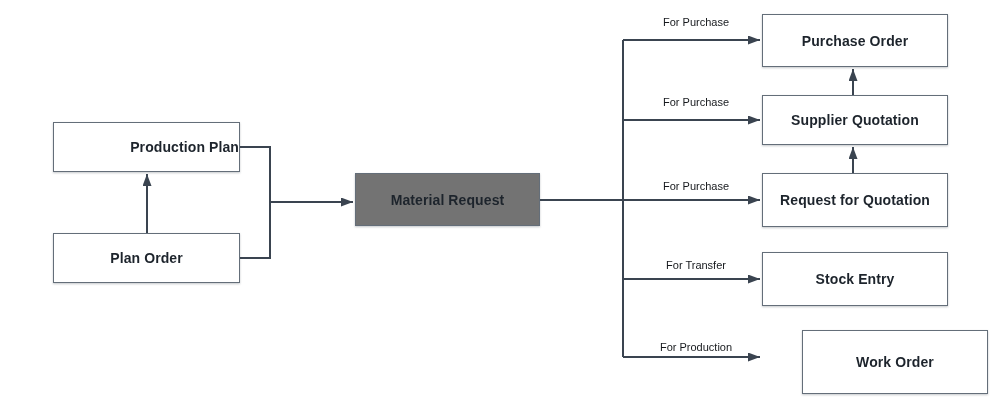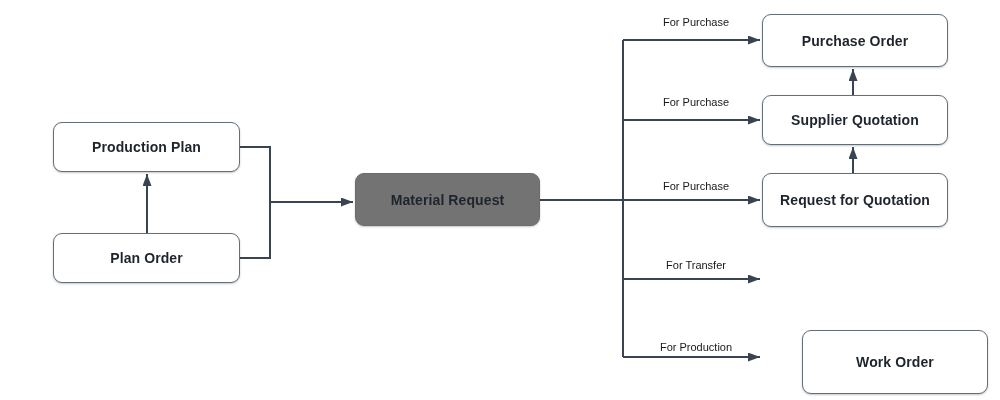--- a/index.html
+++ b/index.html
@@ -20,32 +20,32 @@
     left: 0; top: 0;
     width: 1000px; height: 400px;
   }
   .node {
     position: absolute;
     display: flex;
     align-items: center;
     justify-content: center;
     background: #ffffff;
     border: 1.6px solid #646e79;
-    border-radius: 9px;
+    border-radius: 0;
     box-shadow: 0 1px 2px rgba(60, 70, 80, 0.30);
     font-size: 14px;
     font-weight: 700;
     color: #1d242c;
     letter-spacing: 0.1px;
     box-sizing: border-box;
     z-index: 2;
   }
   .node.highlight { background: #737373; }
 
-  #n-production-plan      { left: 53px;  top: 122px; width: 187px; height: 50px; }
+  #n-production-plan      { left: 53px;  top: 122px; width: 187px; height: 50px; justify-content: flex-end; }
   #n-sales-order          { left: 53px;  top: 233px; width: 187px; height: 50px; }
   #n-material-request     { left: 355px; top: 173px; width: 185px; height: 53px; }
   #n-purchase-order       { left: 762px; top: 14px;  width: 186px; height: 53px; }
   #n-supplier-quotation   { left: 762px; top: 95px;  width: 186px; height: 50px; text-align: center; }
   #n-request-for-quotation{ left: 762px; top: 173px; width: 186px; height: 54px; }
   #n-stock-entry          { left: 762px; top: 252px; width: 186px; height: 54px; }
   #n-work-order           { left: 762px; top: 330px; width: 186px; height: 64px; margin-left: 40px; }
 
   .edge-label {
     position: absolute;
@@ -103,20 +103,23 @@
   </div>
   <div class="node" id="n-purchase-order">
     <span>Purchase Order</span>
   </div>
   <div class="node" id="n-supplier-quotation">
     <span>Supplier Quotation</span>
   </div>
   <div class="node" id="n-request-for-quotation">
     <span>Request for Quotation</span>
   </div>
+  <div class="node" id="n-stock-entry">
+    <span>Stock Entry</span>
+  </div>
   <div class="node" id="n-work-order">
     <span>Work Order</span>
   </div>
 
   <div class="edge-label" id="el-0">For Purchase</div>
   <div class="edge-label" id="el-1">For Purchase</div>
   <div class="edge-label" id="el-2">For Purchase</div>
   <div class="edge-label" id="el-3">For Transfer</div>
   <div class="edge-label" id="el-4">For Production</div>
 

